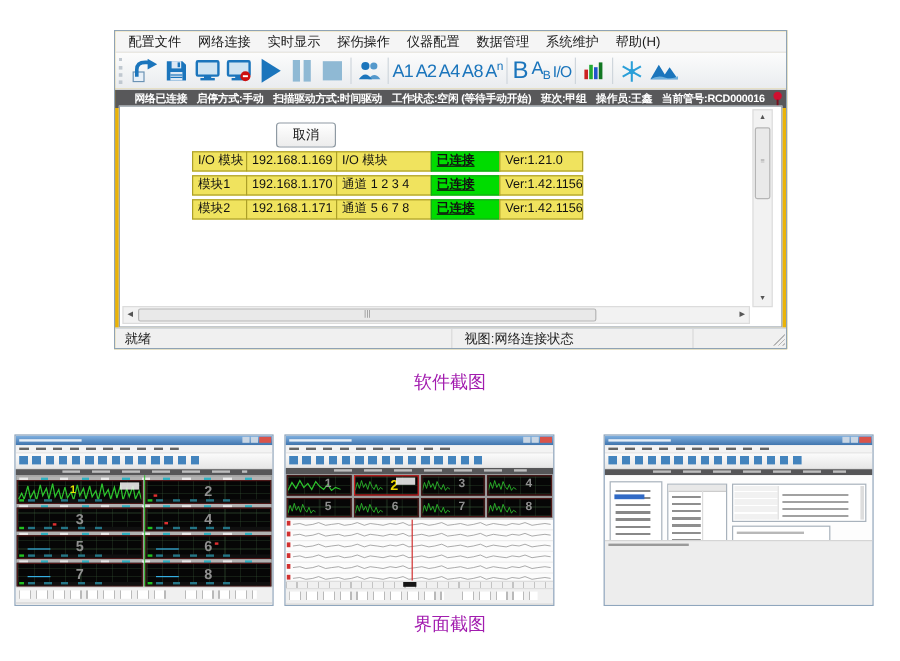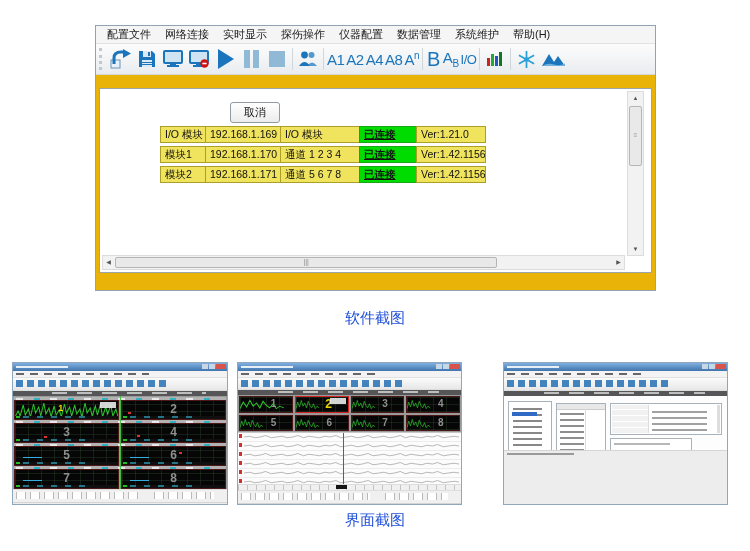--- a/index.html
+++ b/index.html
@@ -56,21 +56,21 @@
     border:1px solid #b5b5b5;border-radius:2px;text-align:center;font-size:7px;color:#8a8a8a;line-height:8px;}
 
   .mw-statusbar{position:absolute;left:0;right:0;bottom:0;height:16px;background:#f0f0f0;
     border-top:1px solid #cdd3d8;display:flex;align-items:center;font-size:11px;color:#222;}
   .sb-ready{width:272px;padding-left:8px;border-right:1px solid #dadada;height:100%;display:flex;align-items:center;}
   .sb-view{width:190px;padding-left:10px;border-right:1px solid #dadada;height:100%;display:flex;align-items:center;}
   .sb-grip{margin-left:auto;width:11px;height:11px;margin-right:1px;
     background:linear-gradient(135deg,transparent 0 55%,#b5b5b5 55% 62%,transparent 62% 72%,#b5b5b5 72% 79%,transparent 79% 89%,#b5b5b5 89% 96%,transparent 96%);}
 
   
-  .caption{position:absolute;left:0;width:100%;text-align:center;font-size:15px;color:#1d4ed8;}
+  .caption{position:absolute;left:0;width:100%;text-align:center;font-size:15px;color:#a21caf;}
   #cap-soft{top:309px;} #cap-ui{top:511px;}
 
   
   .thumb{position:absolute;top:362px;height:143px;background:#f0f0f0;border:1px solid #8fa6bd;
     box-sizing:border-box;display:flex;flex-direction:column;overflow:hidden;}
   #thumb1{left:12px;width:216px;} #thumb2{left:237px;width:225px;} #thumb3{left:503px;width:225px;}
   .t-title{height:8px;background:linear-gradient(#7fb0e0,#3f74ad);position:relative;flex:none;}
   .t-title-chip{position:absolute;left:3px;top:3px;width:52px;height:2px;background:rgba(255,255,255,.85);}
   .t-btns{position:absolute;right:1px;top:1px;display:flex;gap:1px;}
   .t-btn{width:6px;height:5px;background:#c9d6e4;}
@@ -267,20 +267,35 @@
       </svg>
     </span>
     <span class="tb">
       <svg width="25" height="18" viewBox="0 0 25 18">
         <path d="M1 16 L8 4 L13 12 L17 6 L24 16 Z" fill="#1b75bc"></path>
         <path d="M1 16 Q7 12.5 13 14.5 Q19 16.5 24 13.5 L24 16 Z" fill="#6fb0dd"></path>
       </svg>
     </span>
   </div>
 
+  <div class="statusstrip">
+    <span>网络已连接</span>
+    <span>启停方式:手动</span>
+    <span>扫描驱动方式:时间驱动</span>
+    <span>工作状态:空闲 (等待手动开始)</span>
+    <span>班次:甲组</span>
+    <span>操作员:王鑫</span>
+    <span>当前管号:RCD000016</span>
+    <span class="pin">
+      <svg width="8" height="13" viewBox="0 0 8 13">
+        <circle cx="4" cy="4" r="3.5" fill="#d01030"></circle>
+        <rect x="3.2" y="7" width="1.6" height="5.5" fill="#7a1020"></rect>
+      </svg>
+    </span>
+  </div>
 
   <div class="content">
     <div class="cancel-btn">取消</div>
 
     <div class="net-table">
       <div class="trow">
         <span class="tcell c-name">I/O 模块</span>
         <span class="tcell c-ip">192.168.1.169</span>
         <span class="tcell c-ch">I/O 模块</span>
         <span class="tcell c-st">已连接</span>
@@ -307,20 +322,25 @@
       <span class="vthumb">≡</span>
       <span class="down">▼</span>
     </div>
     <div class="hscroll">
       <span class="left">◀</span>
       <span class="hthumb">|||</span>
       <span class="right">▶</span>
     </div>
   </div>
 
+  <div class="mw-statusbar">
+    <span class="sb-ready">就绪</span>
+    <span class="sb-view">视图:网络连接状态</span>
+    <span class="sb-grip"></span>
+  </div>
 </div>
 
 <div class="caption" id="cap-soft">软件截图</div>
 
 <div class="thumb" id="thumb1">
   <div class="t-title">
     <span class="t-title-chip"></span>
     <span class="t-btns">
       <i class="t-btn"></i>
       <i class="t-btn"></i>

